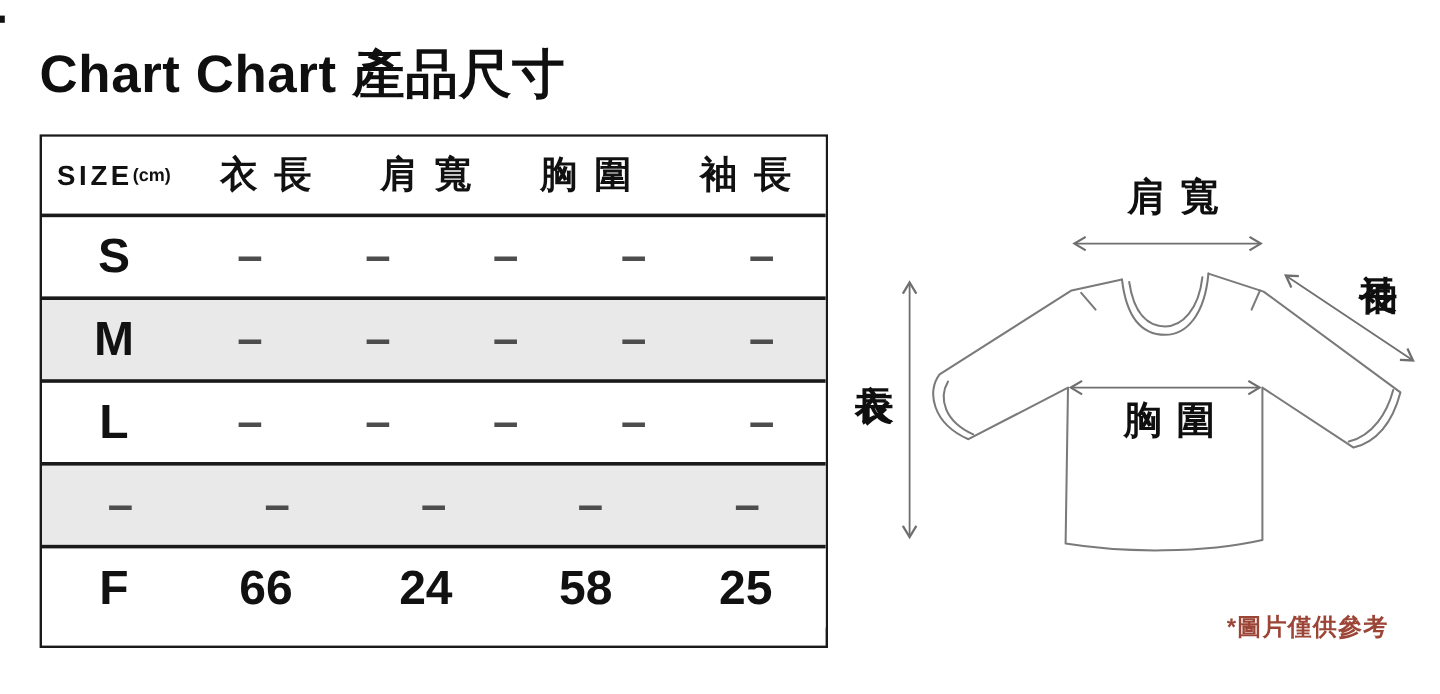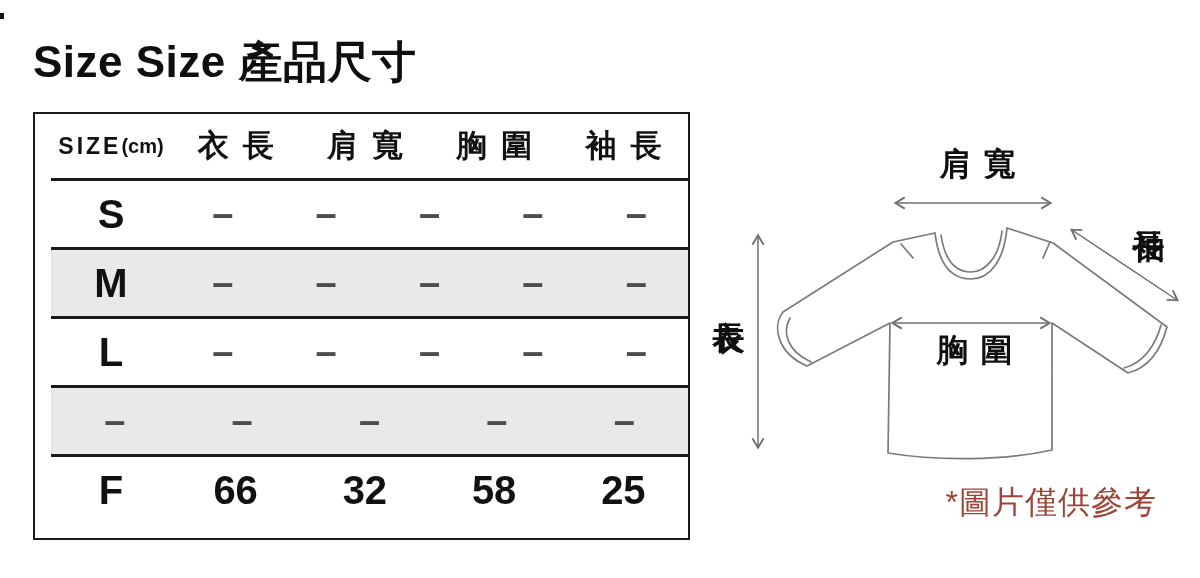--- a/index.html
+++ b/index.html
@@ -19,40 +19,40 @@
   .page-title {
     position: absolute; left: 33px; top: 33px;
     font-size: 44px; font-weight: 700; color: #0f0f0f;
     letter-spacing: 0.5px; white-space: nowrap;
   }
 
   
   .size-table {
     position: absolute; left: 33px; top: 112px;
     width: 657px; height: 428px;
-    border: 2px solid #1a1a1a; background: #fff; padding-left: 16px;
+    border: 2px solid #1a1a1a; background: #fff;
   }
   .trow {
     display: flex; align-items: center;
     height: 69px; border-top: 3px solid #1a1a1a; background: #fff;
   }
   .trow.header { height: 64px; border-top: none; }
   .trow.alt { background: #e9e9e9; }
   .cell {
     display: flex; align-items: center; justify-content: center;
     height: 100%;
   }
   .size-col { width: 120px; flex: none; }
   .val { flex: 1; }
 
   .hsize {
     font-weight: 700; white-space: nowrap;
   }
   .size-word { font-size: 23px; letter-spacing: 3px; }
-  .size-unit { font-size: 20px; letter-spacing: 0; }
+  .size-unit { font-size: 15px; letter-spacing: 0; }
 
   .hcell {
     font-size: 31px; font-weight: 700;
     letter-spacing: 14px; padding-left: 14px;
     white-space: nowrap;
   }
 
   .szlabel { font-size: 40px; font-weight: 700; }
   .num     { font-size: 40px; font-weight: 700; }
   .dash    { font-size: 38px; font-weight: 700; color: #4d4d4d; }
@@ -75,31 +75,31 @@
     text-align: center;
   }
   .label-vertical {
     writing-mode: vertical-rl; text-orientation: upright;
     font-size: 32px; letter-spacing: 3px; line-height: 1;
   }
   .label-sleeve { left: 1133px; top: 203px; }
   .label-length { left: 713px;  top: 295px; }
 
   .ref-note {
-    position: absolute; right: 43px; top: 481px;
-    font-size: 32px; font-weight: 400;
+    position: absolute; right: 43px; top: 509px;
+    font-size: 20px; font-weight: 700;
     letter-spacing: 1px; white-space: nowrap;
   }
 </style>
 </head>
 <body>
 
 <div class="edge-artifact"></div>
 
-<h1 class="page-title">Size Size 產品尺寸</h1>
+<h1 class="page-title">Chart Chart 產品尺寸</h1>
 
 <div class="size-table">
 
   <div class="trow header">
     <div class="cell size-col hsize">
       <span class="size-word">SIZE</span>
         <span class="size-unit">(cm)</span>
     </div>
     <div class="cell val hcell">衣長</div>
     <div class="cell val hcell">肩寬</div>
@@ -138,21 +138,21 @@
     <div class="cell val dash">–</div>
     <div class="cell val dash">–</div>
     <div class="cell val dash">–</div>
     <div class="cell val dash">–</div>
     <div class="cell val dash">–</div>
   </div>
 
   <div class="trow">
     <div class="cell size-col szlabel">F</div>
     <div class="cell val num">66</div>
-    <div class="cell val num">32</div>
+    <div class="cell val num">24</div>
     <div class="cell val num">58</div>
     <div class="cell val num">25</div>
   </div>
 
 </div>
 
 <svg class="shirt-svg" width="500" height="420" viewBox="0 0 500 420" aria-hidden="true">
   <defs>
     <marker id="arr" viewBox="0 0 12 12" refX="9" refY="6" markerWidth="10" markerHeight="10" orient="auto-start-reverse">
       <path d="M2 1.5 L9.5 6 L2 10.5" fill="none" stroke="#6f6f6f" stroke-width="1.5"></path>

